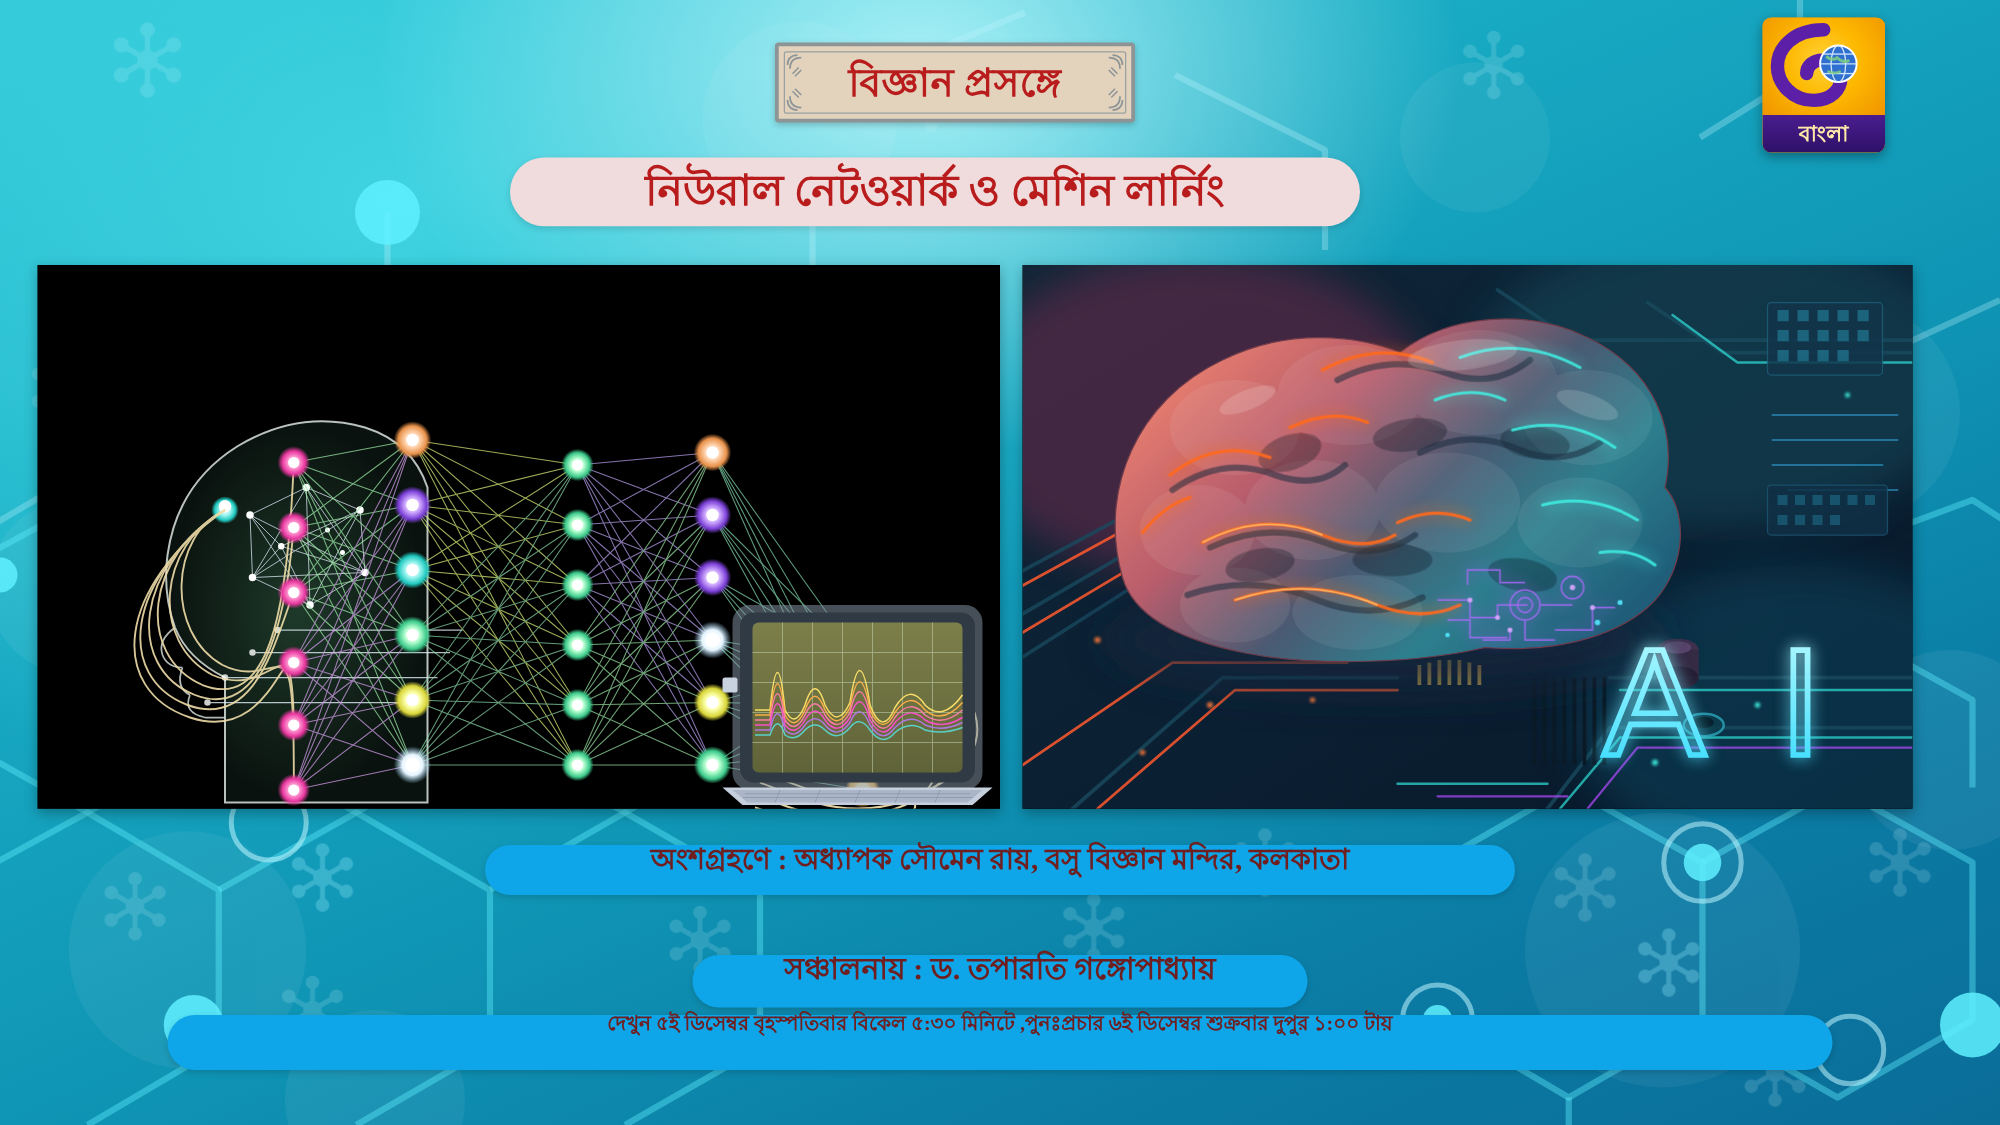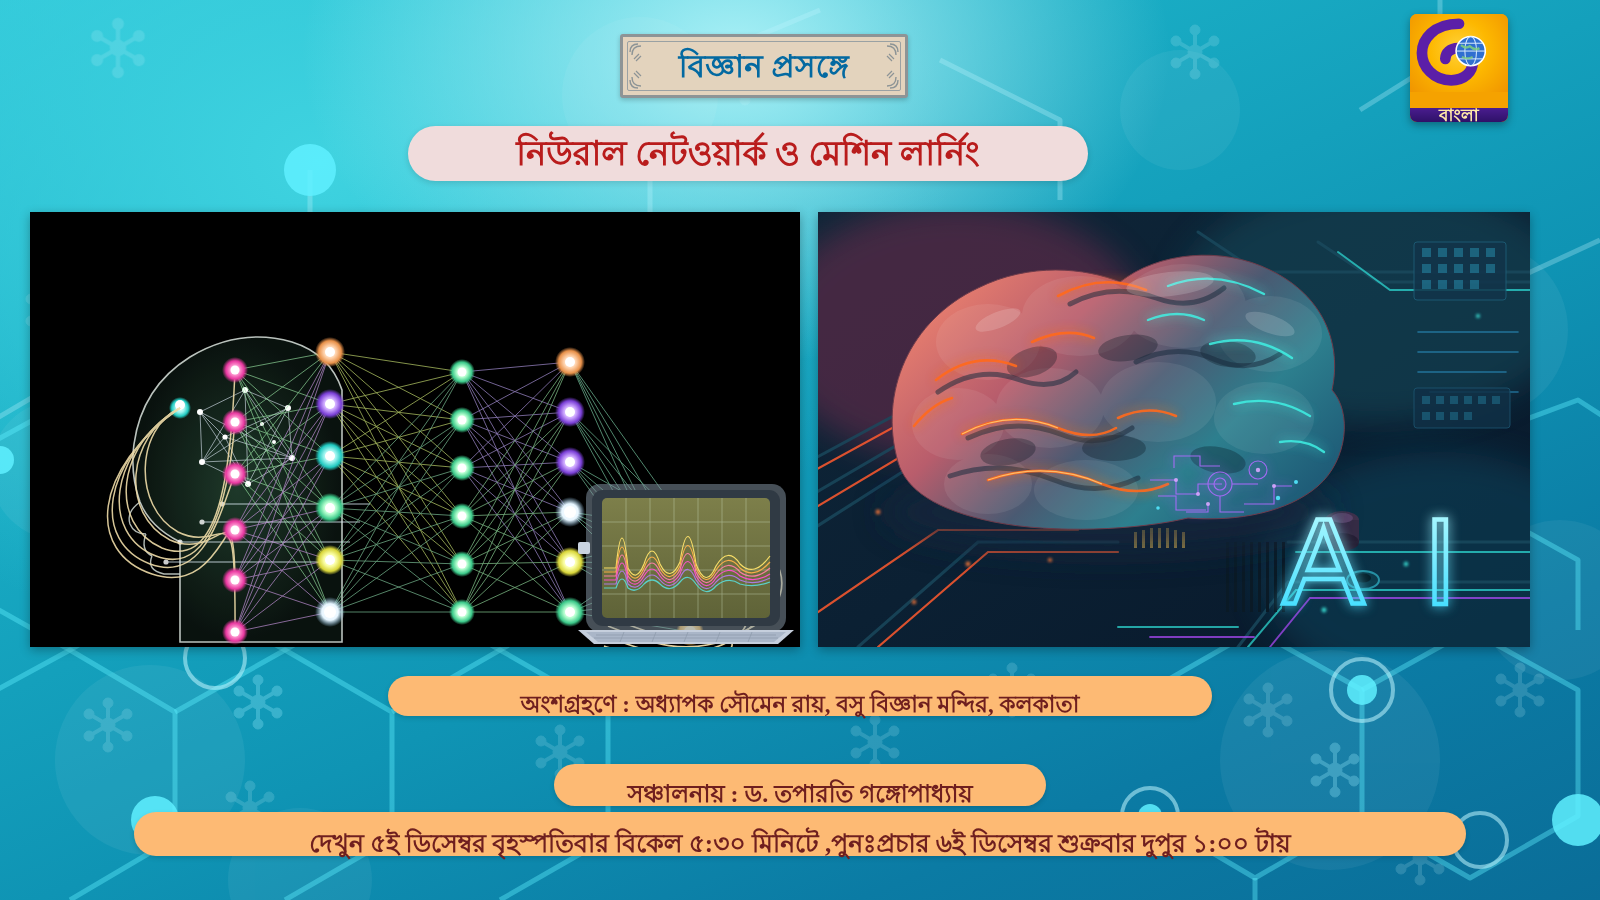--- a/index.html
+++ b/index.html
@@ -33,39 +33,39 @@
   #program-banner::before{
     content:""; position:absolute; inset:4px;
     border:1px solid #9aa1a3; border-radius:2px; pointer-events:none;
   }
   .corner-flourish{ position:absolute; width:20px; height:20px; pointer-events:none; }
   .cf-tl{ left:6px; top:6px; } .cf-tr{ right:6px; top:6px; transform:scaleX(-1); }
   .cf-bl{ left:6px; bottom:6px; transform:scaleY(-1); }
   .cf-br{ right:6px; bottom:6px; transform:scale(-1,-1); }
   #program-banner-text{
     font-family:"Liberation Serif", serif;
-    font-size:31px; font-weight:700; color:#0369a1;
+    font-size:31px; font-weight:700; color:#b91c1c;
     letter-spacing:.4px; line-height:1; white-space:nowrap;
     position:relative; z-index:2;
   }
 
   
   #channel-logo{
     position:absolute; right:92px; top:14px; width:98px; height:108px;
     border-radius:7px; overflow:hidden;
     box-shadow:0 3px 9px rgba(0,0,0,.35);
     background:#f5a200;
   }
   .logo-top{
     position:absolute; left:0; top:0; right:0; height:78px;
     background:radial-gradient(circle at 50% 45%, #ffd23a 0%, #fdb800 45%, #f09400 100%);
     overflow:hidden;
   }
   .logo-bottom{
-    position:absolute; left:0; bottom:0; right:0; height:14px;
+    position:absolute; left:0; bottom:0; right:0; height:30px;
     background:linear-gradient(180deg,#4a1d8f 0%,#2e1168 100%);
     display:flex; align-items:center; justify-content:center;
   }
   #channel-logo-wordmark{
     font-family:"Liberation Serif", serif;
     color:#ffe9a8; font-size:17px; font-weight:700; line-height:1;
     letter-spacing:.3px;
   }
 
   
@@ -88,35 +88,35 @@
     position:absolute; top:0; height:435px; overflow:hidden;
     background:#000; box-shadow:0 3px 10px rgba(0,0,0,.3);
   }
   #neural-network-image{ left:30px; width:770px; }
   #brain-ai-image{ left:818px; width:712px; }
   .media-svg{ display:block; width:100%; height:100%; }
 
   
   .credit-pill{
     position:absolute;
-    background:#fdba74;
+    background:#0ea5e9;
     border-radius:26px;
-    display:flex; align-items:flex-end; justify-content:center;
+    display:flex; align-items:flex-start; justify-content:center;
     box-shadow:0 2px 5px rgba(0,0,0,.15);
   }
   .credit-text{
     font-family:"Liberation Serif", serif;
     font-weight:700; color:#6f1f1f; white-space:nowrap; line-height:1;
   }
   #participant-pill{ left:388px; top:676px; width:824px; height:40px; }
   #participant-pill .credit-text{ font-size:23px; }
   #host-pill{ left:554px; top:764px; width:492px; height:42px; }
   #host-pill .credit-text{ font-size:24px; }
   #schedule-pill{ left:134px; top:812px; width:1332px; height:44px; }
-  #schedule-pill .credit-text{ font-size:25px; }
+  #schedule-pill .credit-text{ font-size:16px; }
 </style>
 </head>
 <body>
 
 <div id="bg-root">
   <div class="bg-grad"></div>
   <svg class="bg-svg" viewBox="0 0 1600 900">
     <defs>
       <g id="molglyph">
         <circle cx="0" cy="0" r="7"></circle>

